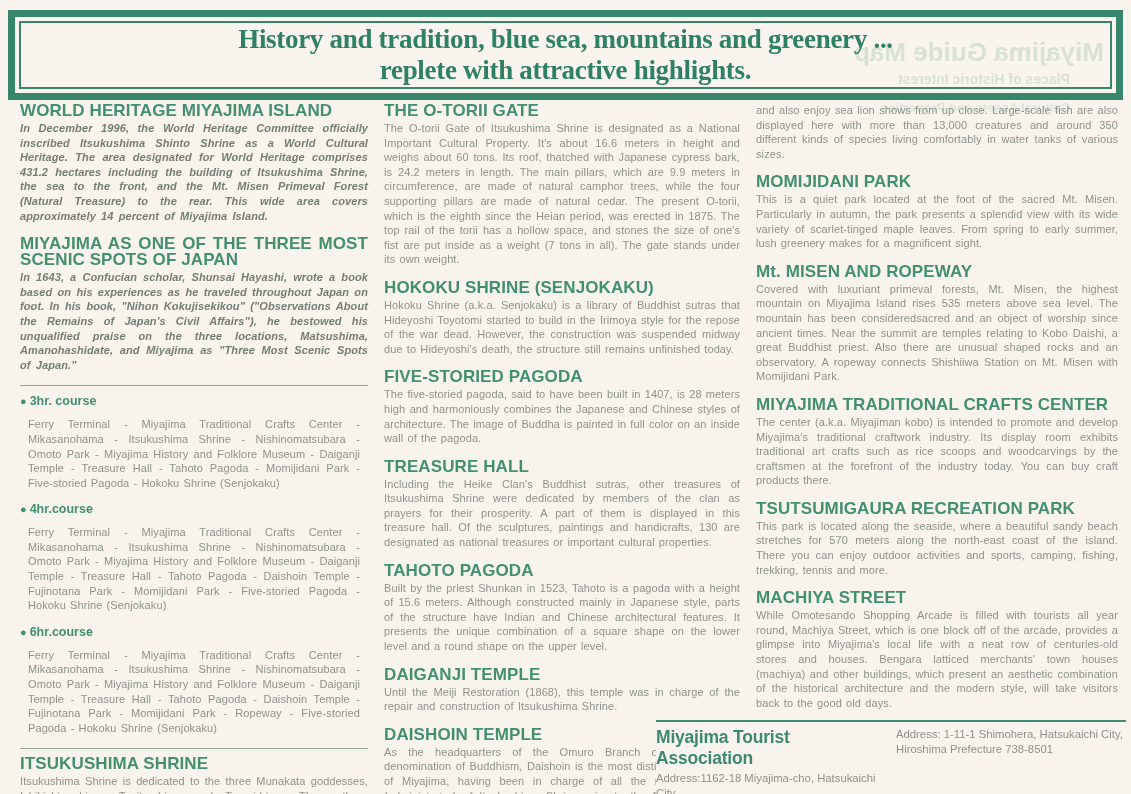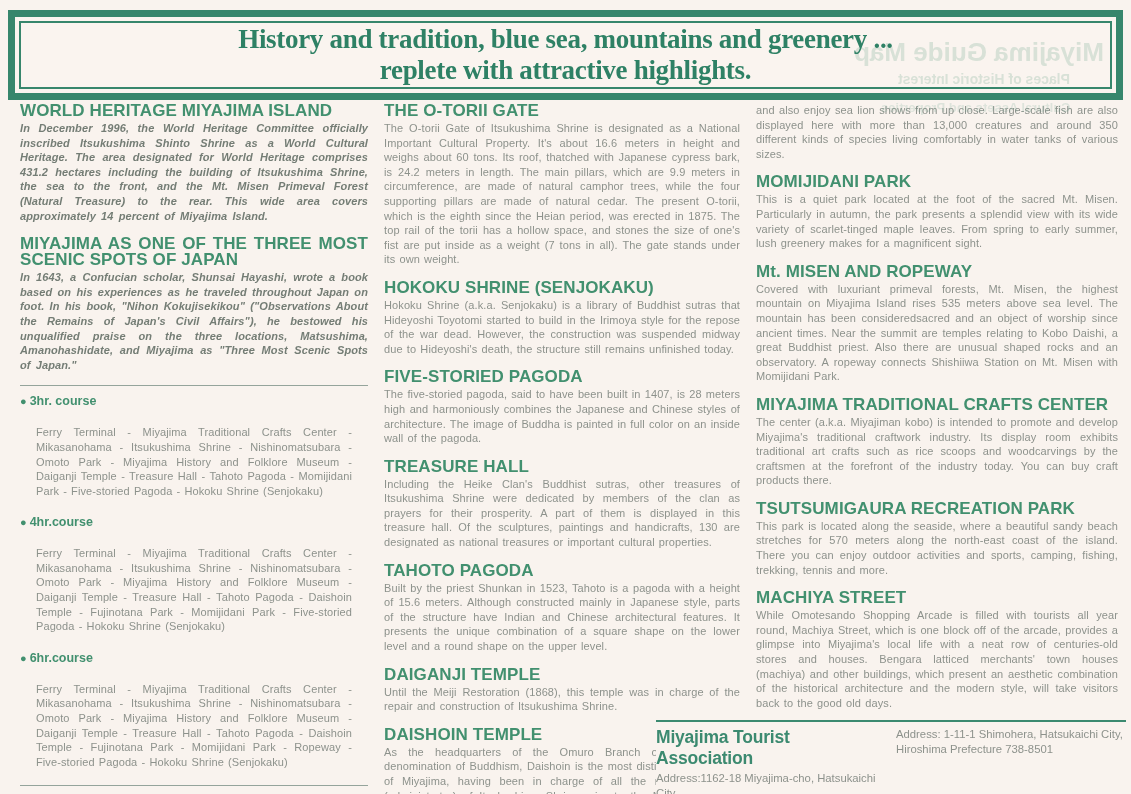--- a/index.html
+++ b/index.html
@@ -80,21 +80,21 @@
   .divider{
     border:none;border-top:1.5px solid #95a49b;
     margin:9px 0 7px 0;
   }
   
   .course{margin:0 0 11px 0;}
   .course-label{
     font-size:12.5px;font-weight:bold;color:#42906f;line-height:16px;
   }
   .course-label .bullet{font-size:11px;margin-right:3px;}
-  .course p{margin:16px;}
+  .course p{margin:8px;}
   
   .contact-panel{
     position:absolute;left:656px;top:720px;right:5px;bottom:0;
     border-top:2px solid #3c8a70;
     display:flex;gap:10px;
     padding-top:5px;
     background:#f9f3ee;
   }
   .contact{flex:1;}
   .contact-title{

